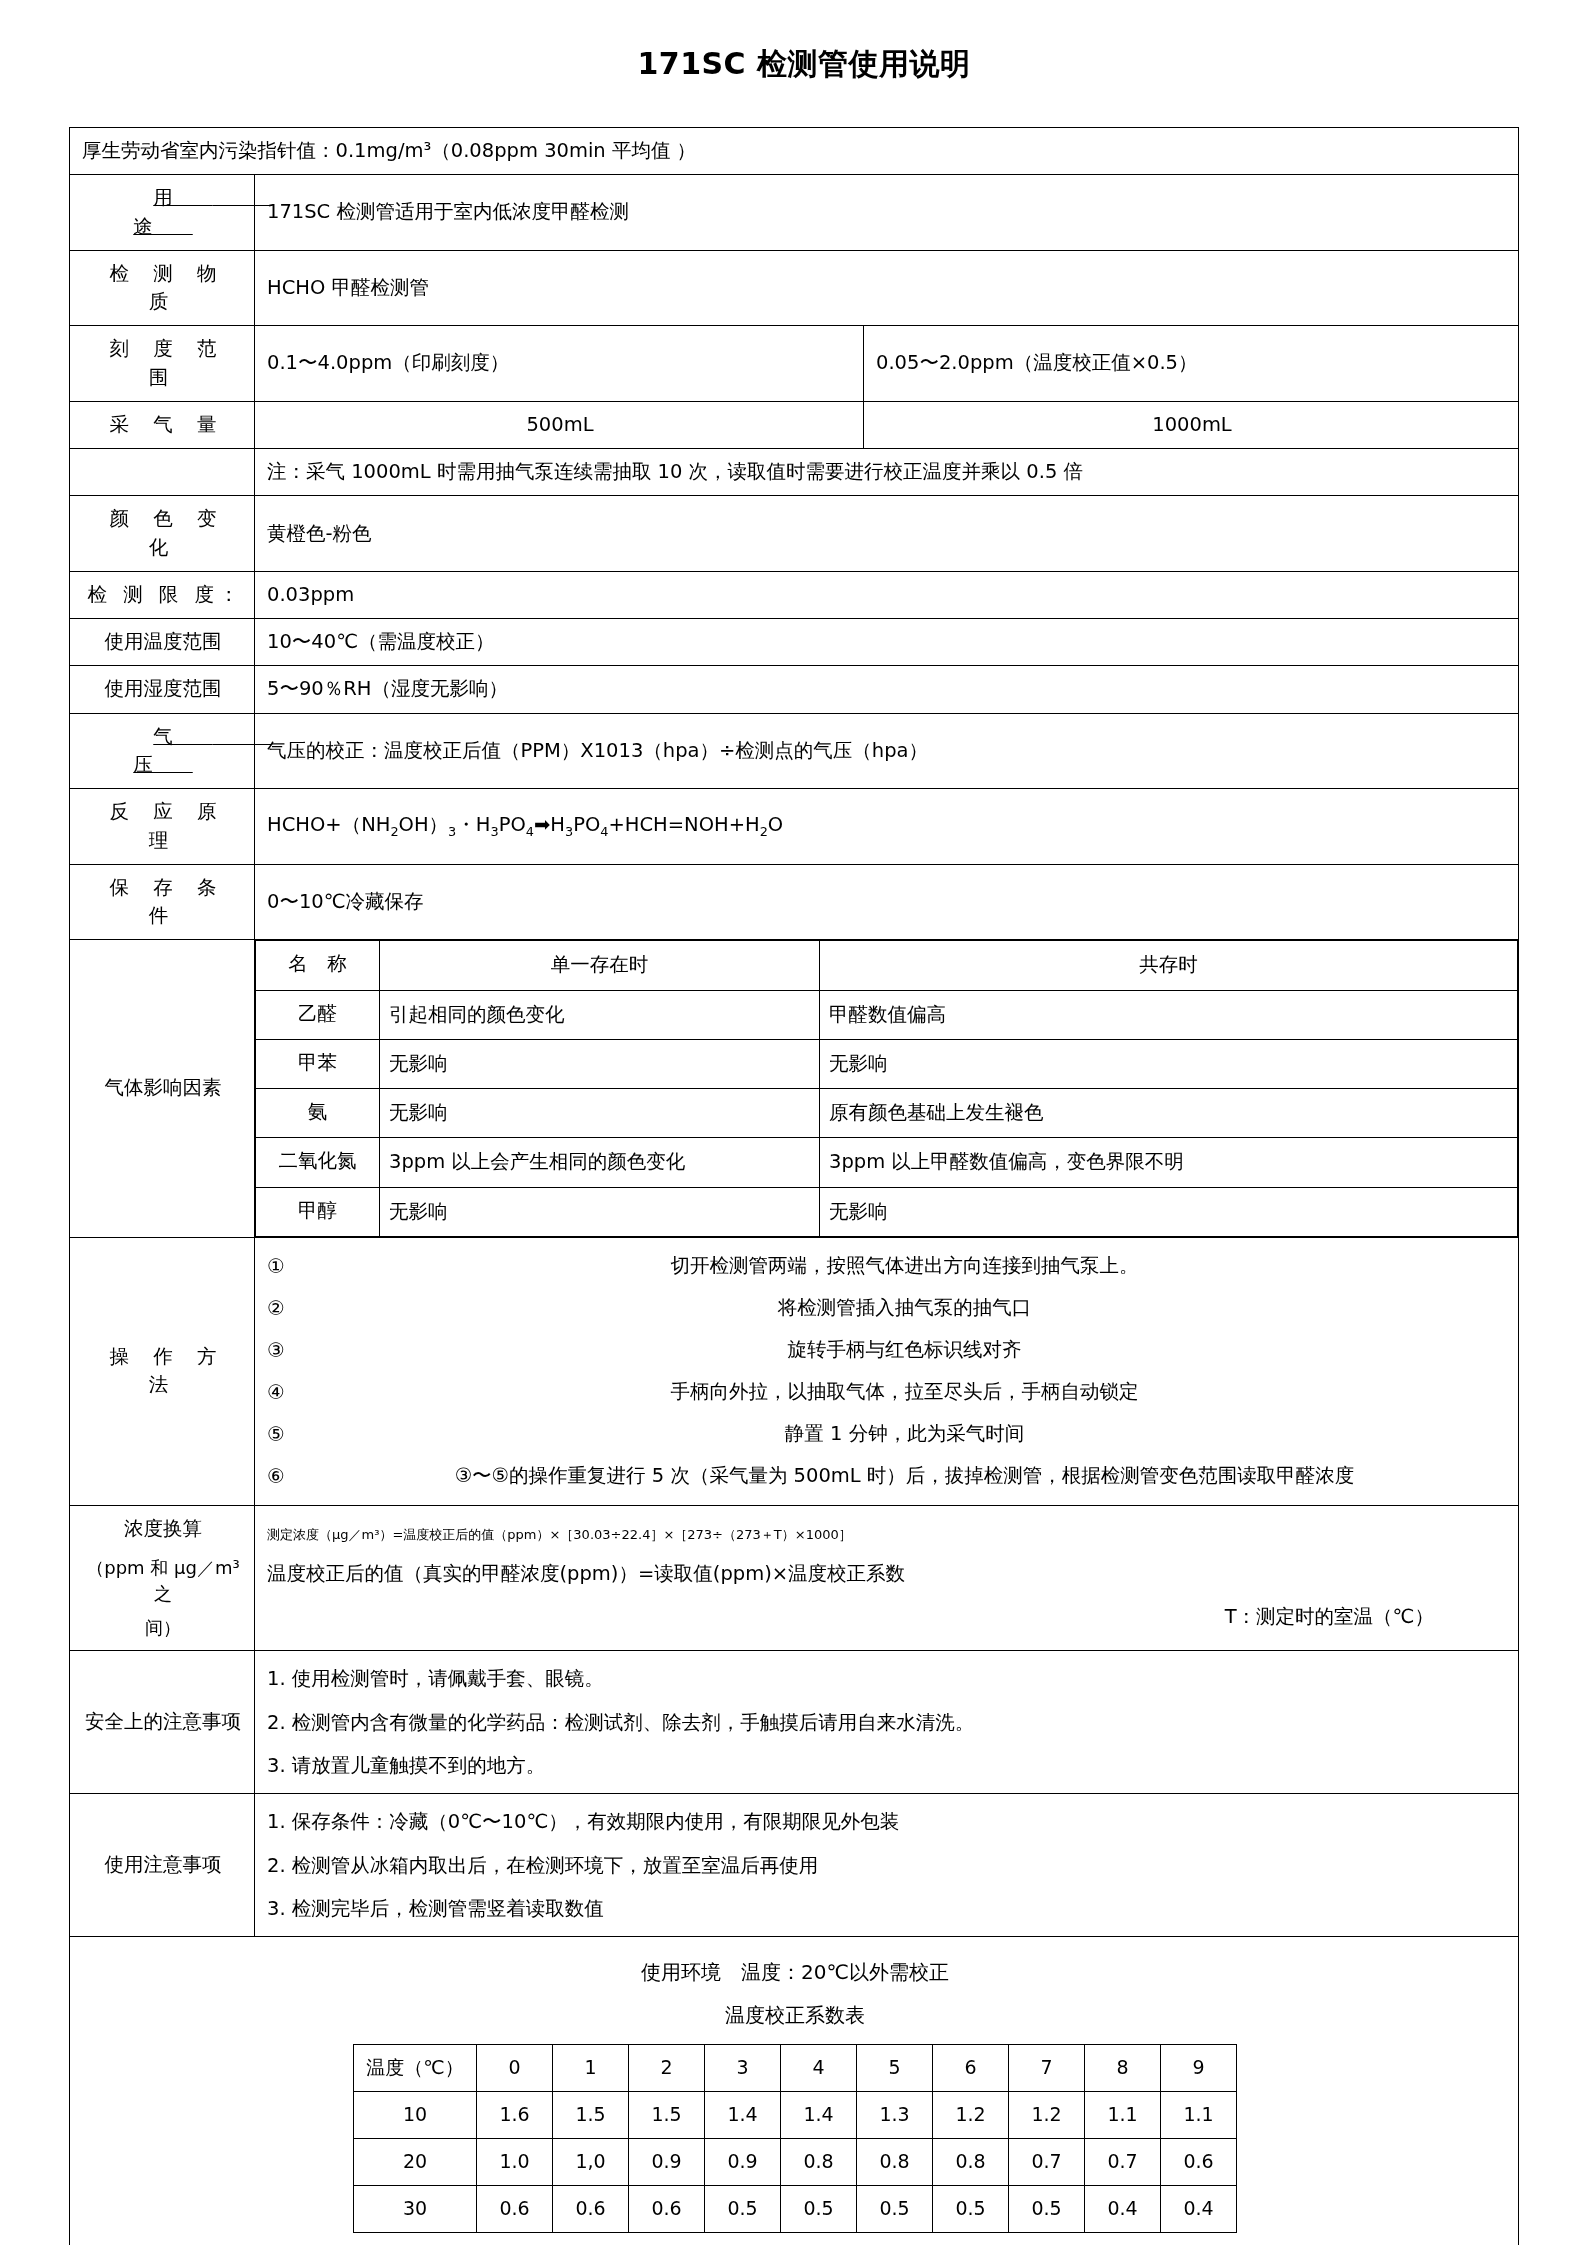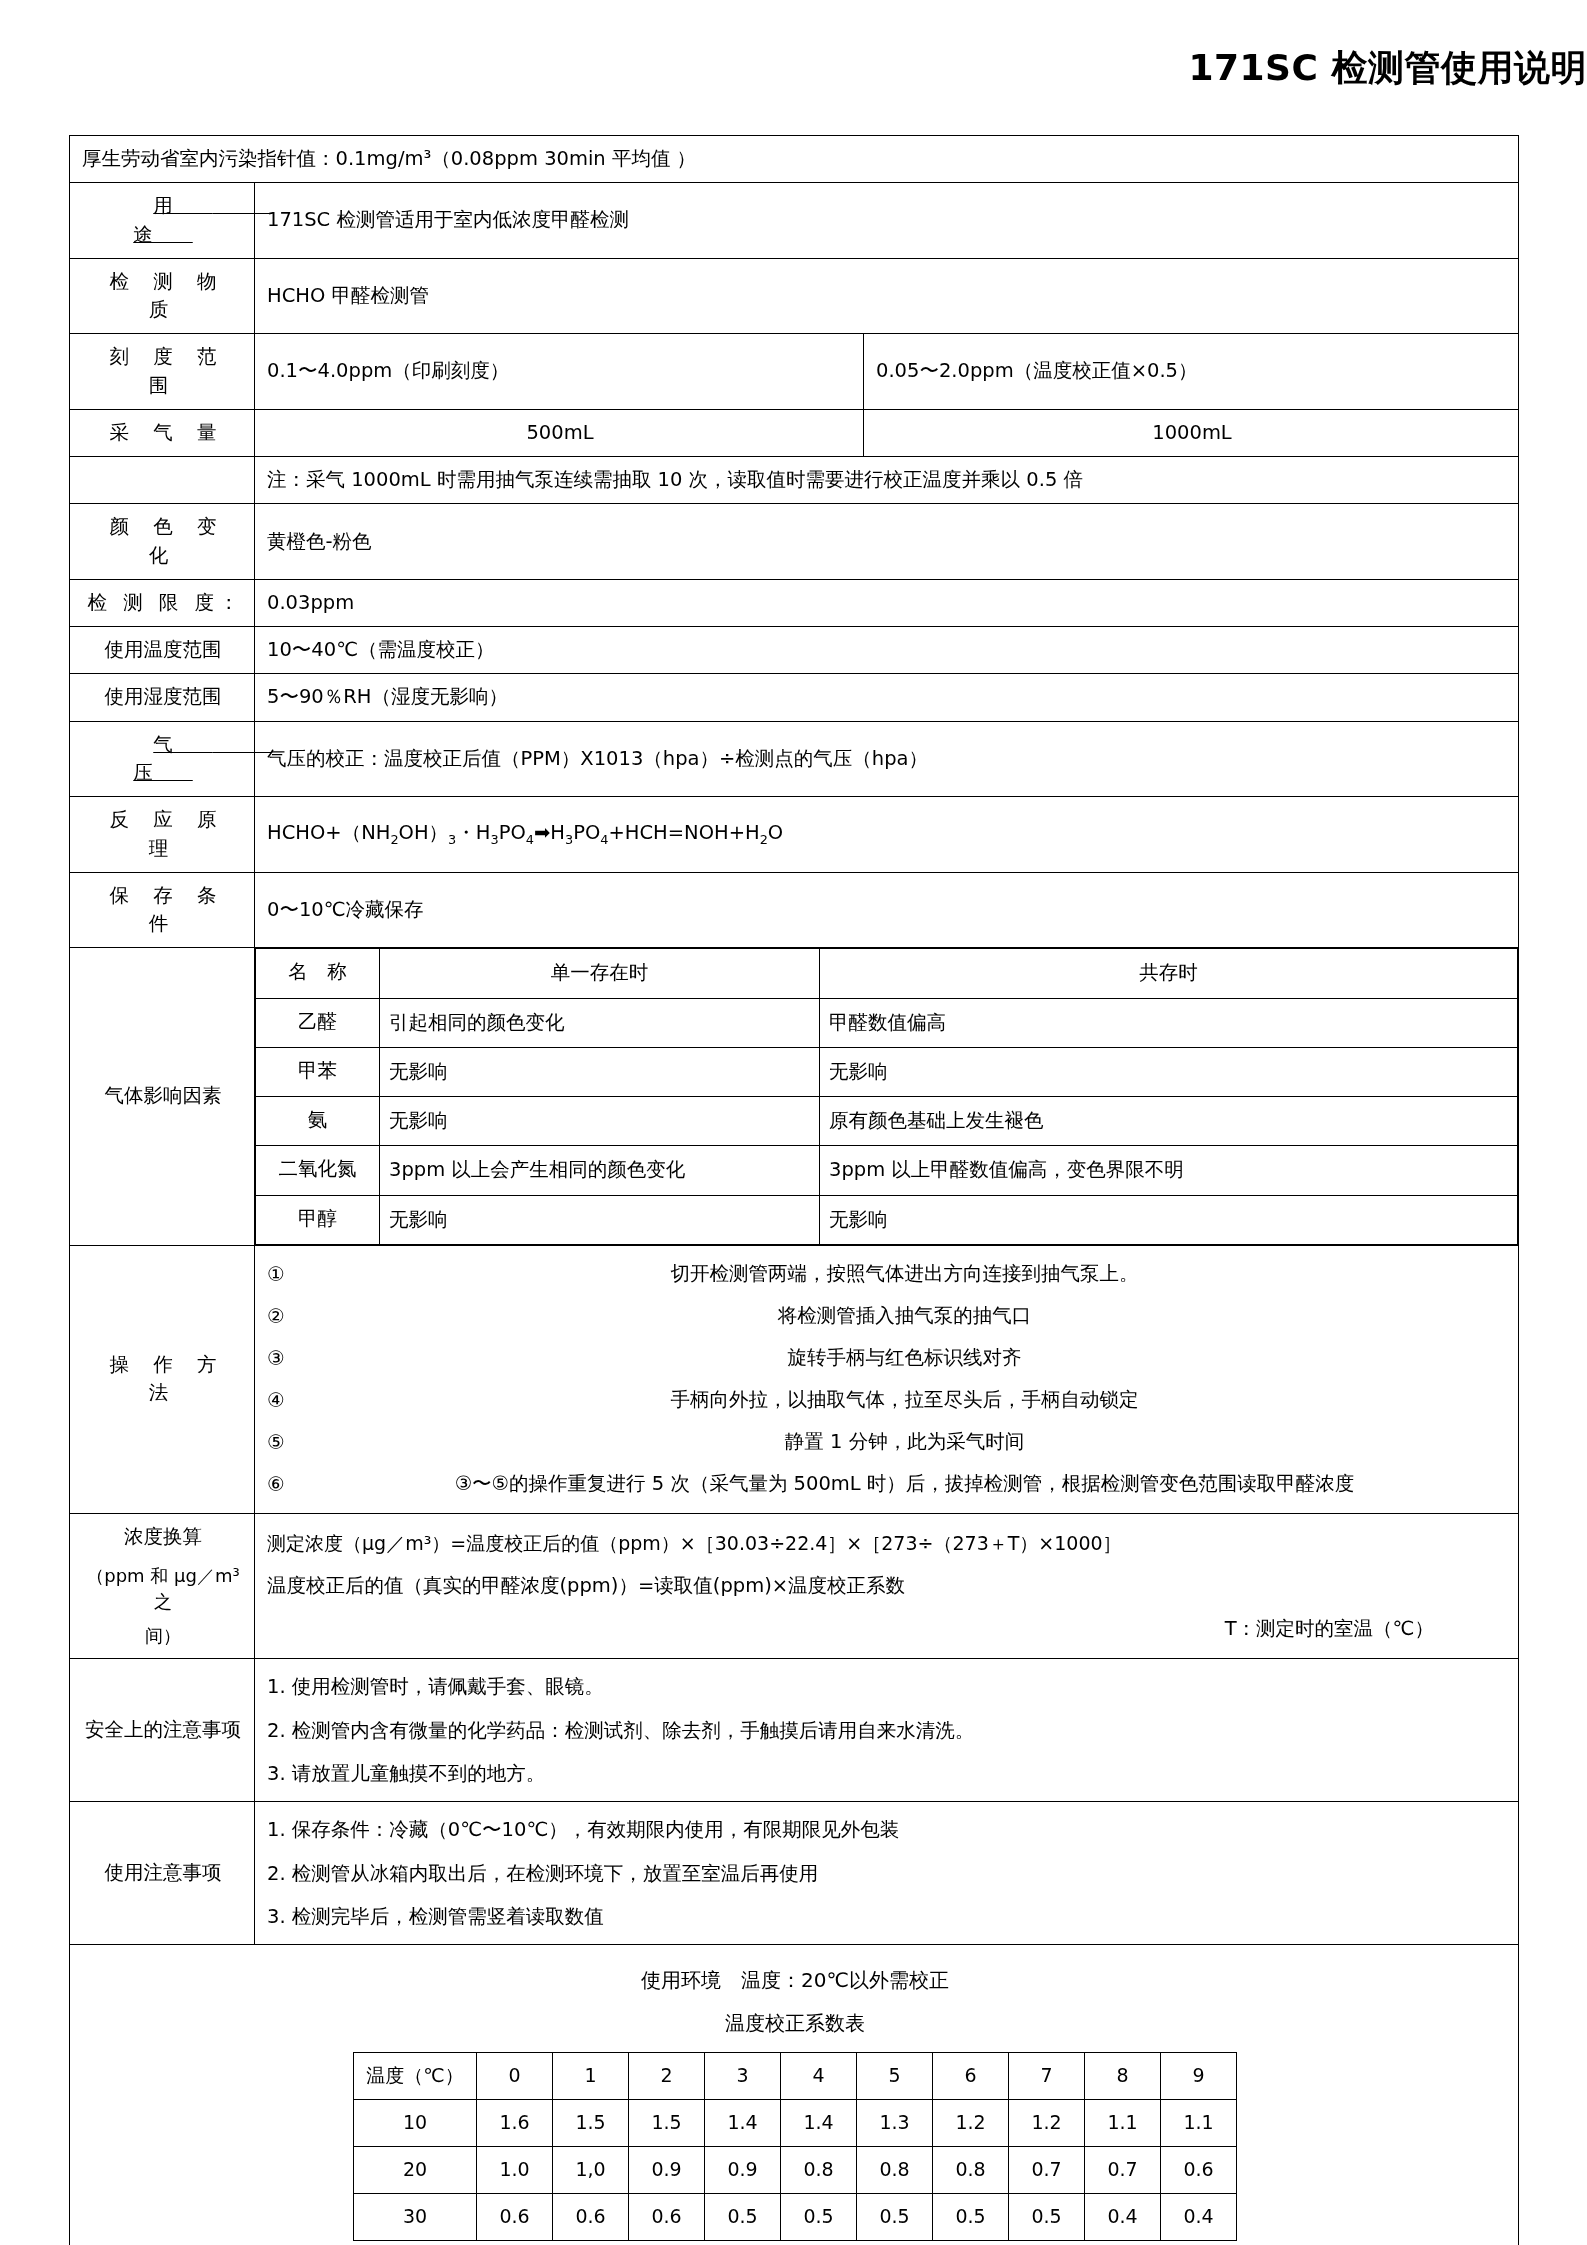--- a/index.html
+++ b/index.html
@@ -13,22 +13,22 @@
   }
   .page {
     position: relative;
     width: 1587px;
     height: 2245px;
     background: #ffffff;
     box-sizing: border-box;
     padding: 0;
   }
   .doc-title {
-    text-align: right;
-    font-size: 36px;
+    text-align: center;
+    font-size: 30px;
     font-weight: bold;
     letter-spacing: 0.5px;
     padding-top: 44px;
     padding-bottom: 0;
     font-family: "DejaVu Sans", "Liberation Sans", sans-serif;
     margin-left: 21px;
   }
   .sheet {
     width: 1449px;
     margin: 42px auto 0 auto;
@@ -309,21 +309,21 @@
           </td>
         </tr>
 
         <tr>
           <td class="lbl">
             <div>浓度换算</div>
             <div style="margin-top:12px;font-size:18px;">（ppm 和 μg／m³ 之</div>
             <div style="margin-top:8px;font-size:18px;">间）</div>
           </td>
           <td colspan="2" class="cell-pad-lg">
-            <div class="conv-line" style="font-size:19px;">测定浓度（μg／m³）=温度校正后的值（ppm）×［30.03÷22.4］×［273÷（273＋T）×1000］</div>
+            <div class="conv-line" style="font-size:13px;">测定浓度（μg／m³）=温度校正后的值（ppm）×［30.03÷22.4］×［273÷（273＋T）×1000］</div>
             <div class="conv-line">温度校正后的值（真实的甲醛浓度(ppm)）=读取值(ppm)×温度校正系数</div>
             <div class="conv-line conv-right">T：测定时的室温（℃）</div>
           </td>
         </tr>
 
         <tr>
           <td class="lbl">安全上的注意事项</td>
           <td colspan="2" class="cell-pad-lg">
             <ul class="plain" id="safety-list">
                 <li>1. 使用检测管时，请佩戴手套、眼镜。</li>

